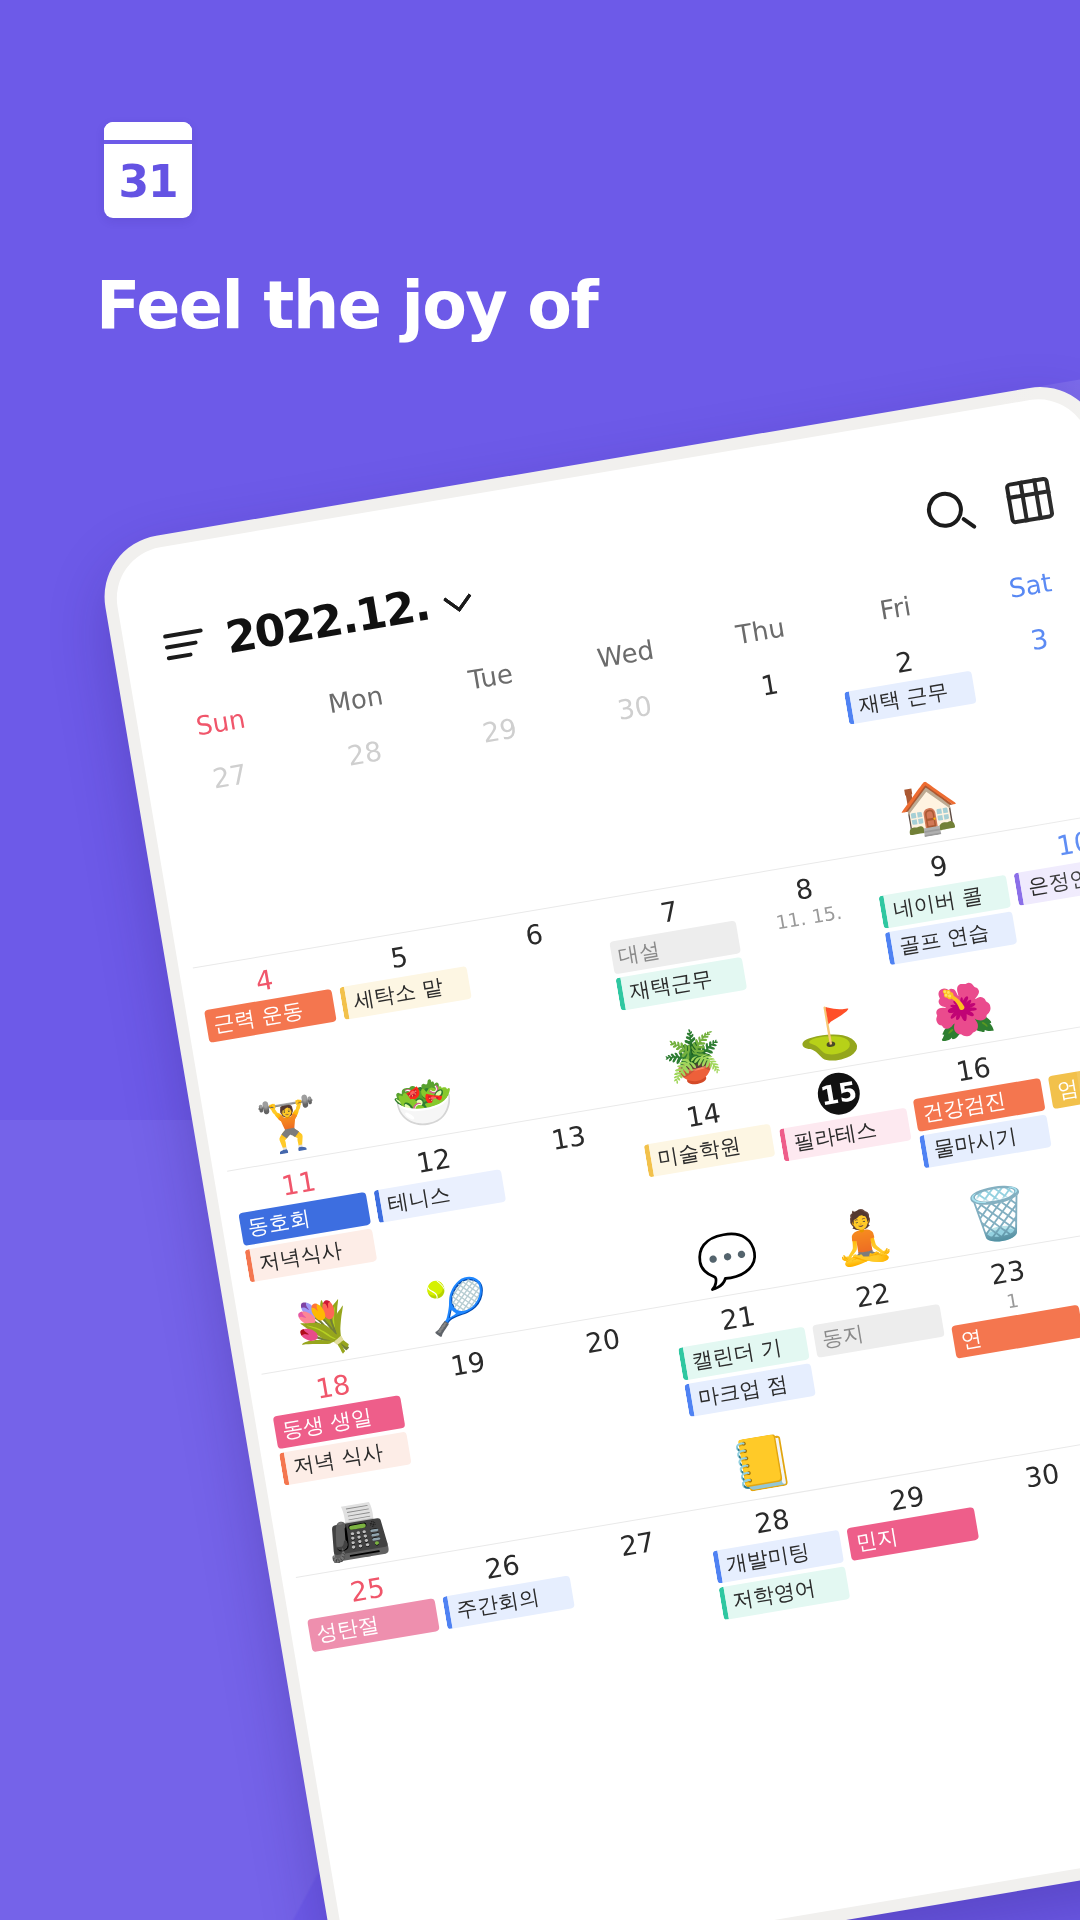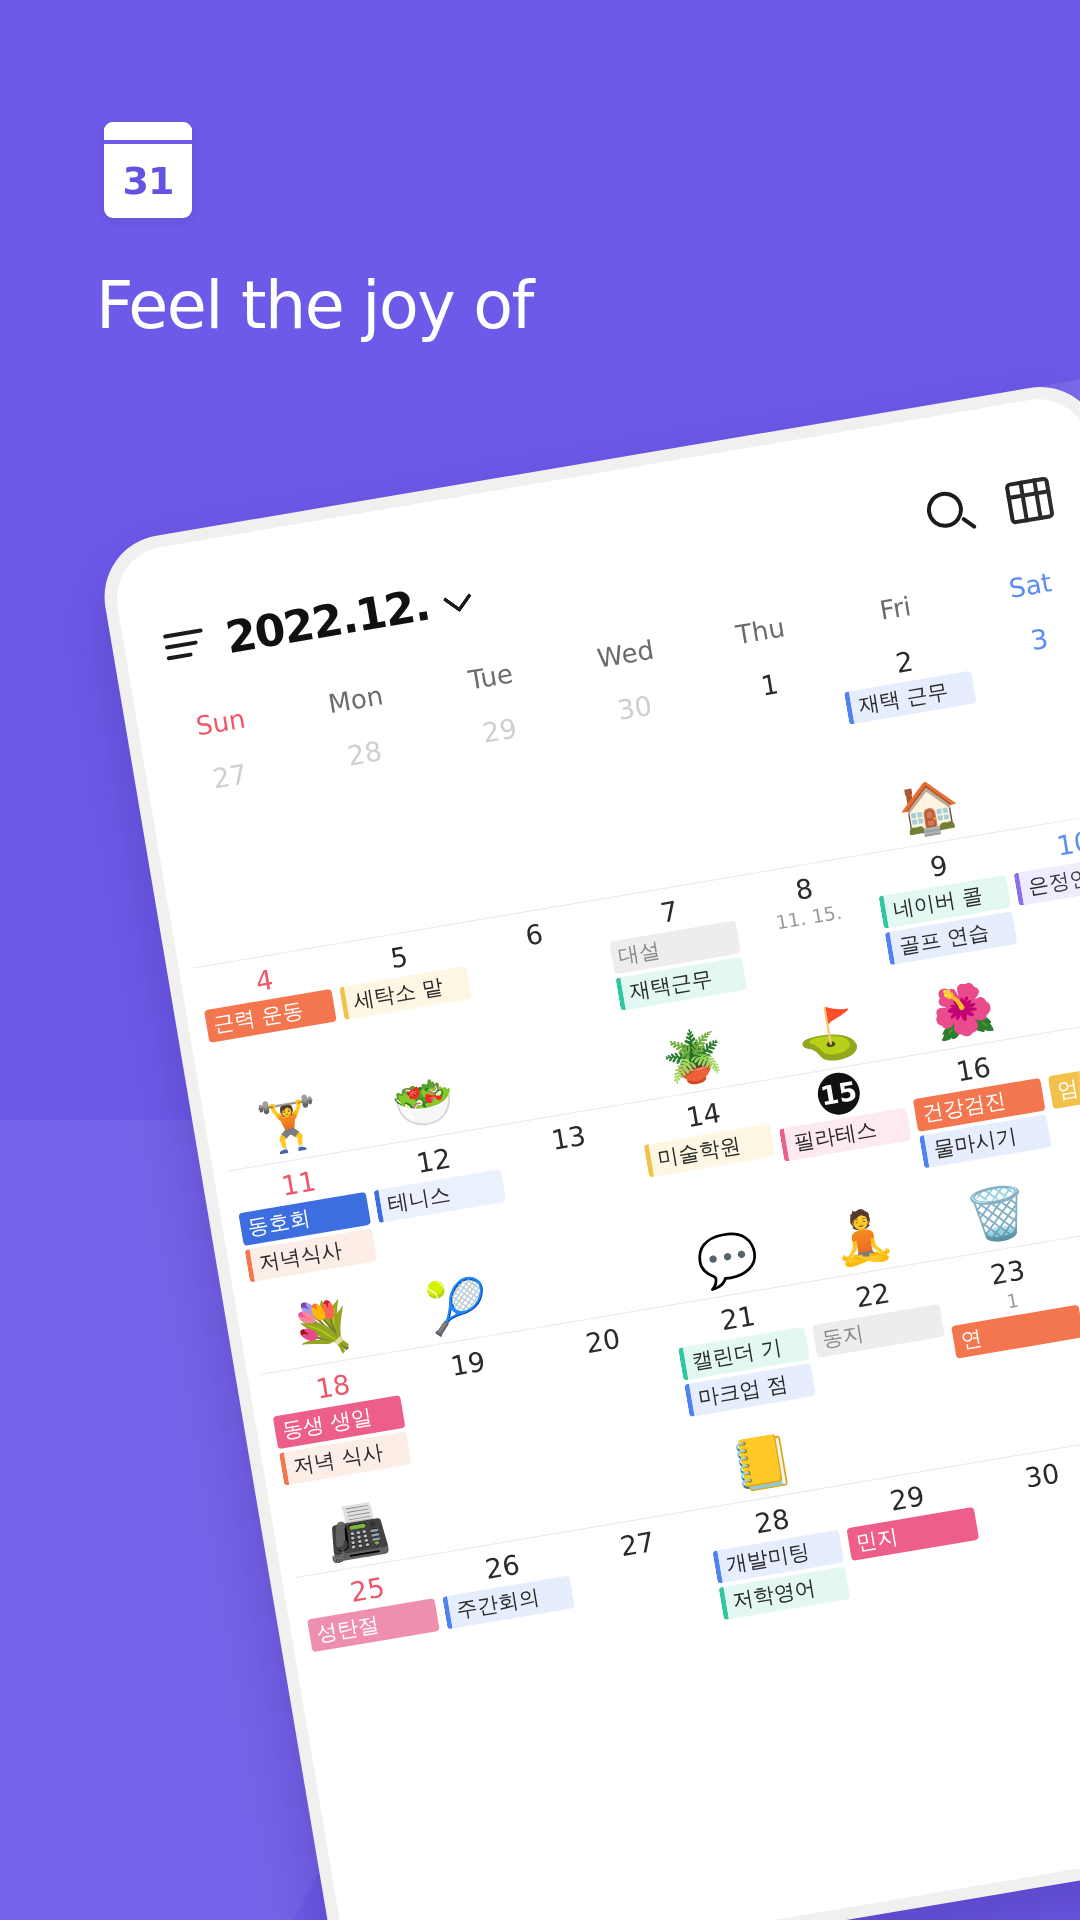--- a/index.html
+++ b/index.html
@@ -24,28 +24,28 @@
     box-shadow:0 3px 10px rgba(40,25,120,.12);
   }
   .app-icon .bar{
     position:absolute; left:0; top:0; width:88px; height:22px;
     background:#FFFFFF; border-radius:9px 9px 0 0;
     border-bottom:4px solid #6D5AE8;
   }
   .app-icon .num{
     position:absolute; left:0; top:22px; width:88px; height:74px;
     display:flex; align-items:center; justify-content:center;
-    color:#6453E3; font-size:38px; font-weight:700; letter-spacing:-1px;
+    color:#6453E3; font-size:44px; font-weight:700; letter-spacing:-1px;
     font-family:"DejaVu Sans", sans-serif;
   }
 
   
   .headline{
     position:absolute; left:96px; top:262px; width:900px;
-    color:#FFFFFF; font-weight:400; font-size:65px; line-height:88px;
+    color:#FFFFFF; font-weight:700; font-size:65px; line-height:88px;
     letter-spacing:-1.5px;
     font-family:"DejaVu Sans", sans-serif;
   }
   .headline .l2{ display:block; }
 
   
   .phone-wrap{
     position:absolute; left:108px; top:520px;
     width:1060px; height:1500px;
     transform:rotate(-9.6deg);

